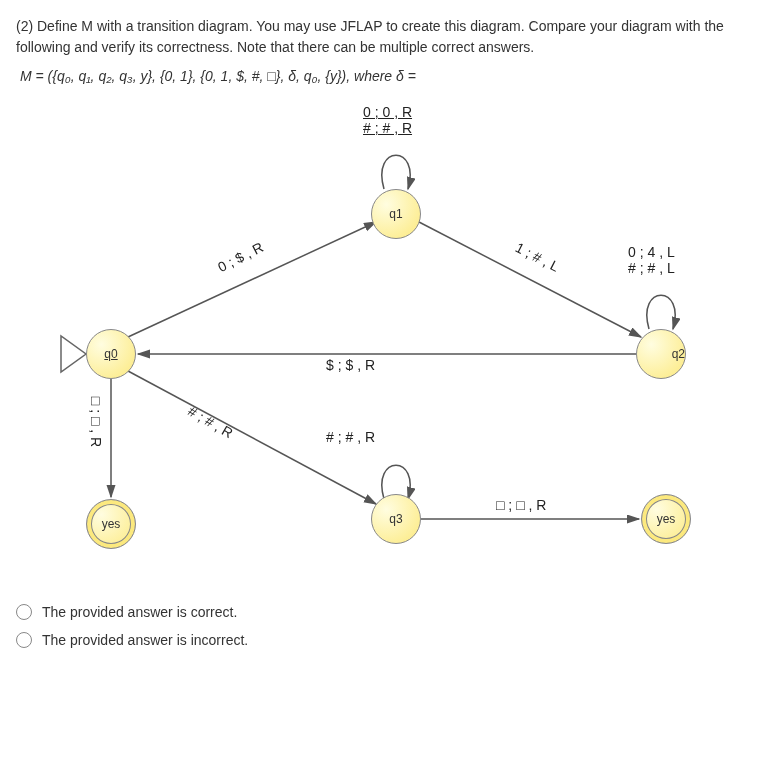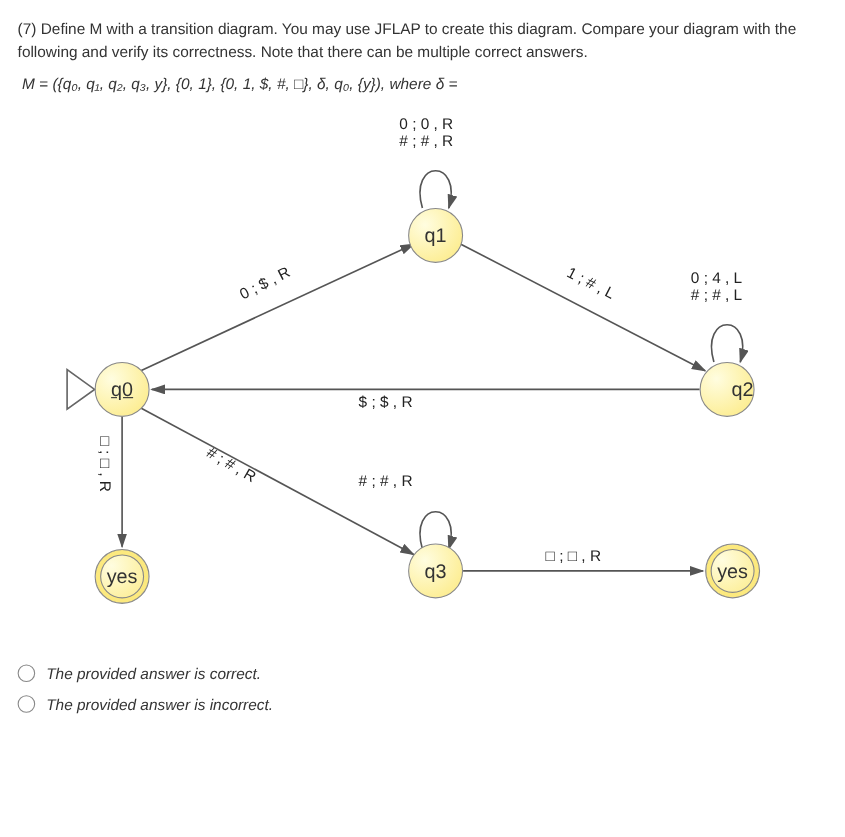--- a/index.html
+++ b/index.html
@@ -28,21 +28,21 @@
     .state {
       position: absolute;
       width: 50px;
       height: 50px;
       border-radius: 50%;
       background: radial-gradient(circle at 30% 30%, #fffde0, #fce97e);
       border: 1px solid #888;
       display: flex;
       align-items: center;
       justify-content: center;
-      font-size: 18px;
+      font-size: 12px;
       font-weight: 500;
       box-sizing: border-box;
     }
     .state.accept {
       box-shadow: inset 0 0 0 4px #fce97e, inset 0 0 0 5px #888;
       text-align: center;
     }
     .label {
       position: absolute;
       font-size: 14px;
@@ -51,41 +51,40 @@
       text-align: center;
     }
     svg {
       position: absolute;
       top: 0;
       left: 0;
       pointer-events: none;
     }
     .options {
       margin-top: 10px;
-      font-style: italic;
     }
     .option {
       display: flex;
       align-items: center;
       margin: 12px 0;
       cursor: pointer;
     }
     .radio {
       width: 14px;
       height: 14px;
       border: 1px solid #888;
       border-radius: 50%;
       margin-right: 10px;
       flex-shrink: 0;
     }
   </style>
 </head>
 <body>
 
-<div class="question-text">(7) Define M with a transition diagram. You may use JFLAP to create this diagram.  Compare your diagram with the following and verify its correctness. Note that there can be multiple correct answers.</div>
+<div class="question-text">(2) Define M with a transition diagram. You may use JFLAP to create this diagram.  Compare your diagram with the following and verify its correctness. Note that there can be multiple correct answers.</div>
 <div class="formula">M = ({q₀, q₁, q₂, q₃, y}, {0, 1}, {0, 1, $, #, □}, δ, q₀, {y}), where δ =</div>
 
 <div class="diagram-container">
   <svg width="720" height="480">
     <defs>
       <marker id="arrow" markerWidth="10" markerHeight="10" refX="8" refY="3" orient="auto">
         <path d="M0,0 L0,6 L9,3 z" fill="#555"></path>
       </marker>
     </defs>
 
@@ -122,21 +121,21 @@
   <div class="state" style="left:355px; top:390px;">
       <span>q3</span>
     </div>
   <div class="state accept" style="left:70px; top:395px;">
       <span>yes</span>
     </div>
   <div class="state accept" style="left:625px; top:390px;">
       <span>yes</span>
     </div>
 
-  <div class="label" style="left:347px; top:0px;">0 ; 0 , R
+  <div class="label" style="left:347px; top:0px;text-decoration:underline;">0 ; 0 , R
 # ; # , R</div>
   <div class="label" style="left:612px; top:140px;">0 ; 4 , L
 # ; # , L</div>
   <div class="label" style="left:310px; top:325px;"># ; # , R</div>
   <div class="label" style="left:200px; top:145px; transform:rotate(-27deg);">0 ; $ , R</div>
   <div class="label" style="left:498px; top:145px; transform:rotate(27deg);">1 ; # , L</div>
   <div class="label" style="left:310px; top:253px;">$ ; $ , R</div>
   <div class="label" style="left:170px; top:310px; transform:rotate(30deg);"># ; # , R</div>
   <div class="label" style="left:55px; top:310px; transform:rotate(90deg);">□ ; □ , R</div>
   <div class="label" style="left:480px; top:393px;">□ ; □ , R</div>

